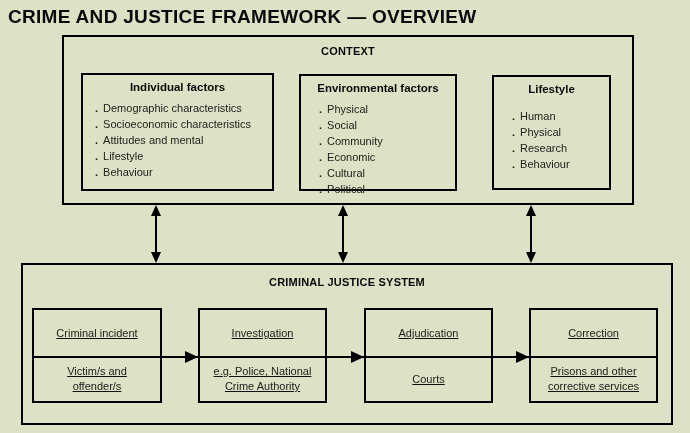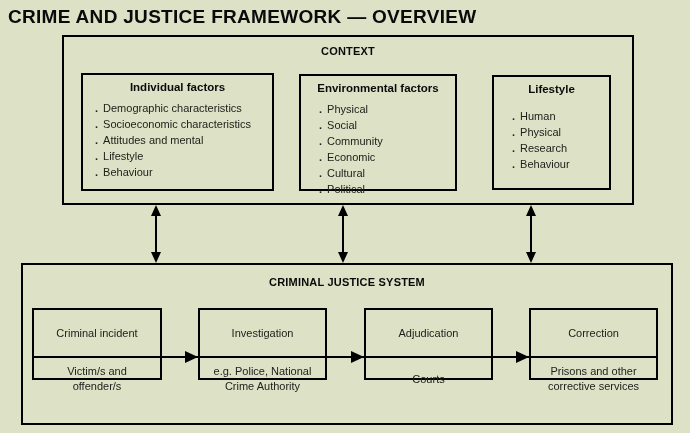--- a/index.html
+++ b/index.html
@@ -69,23 +69,24 @@
     position: absolute; left: 9px; top: 91px;
     width: 626px; height: 2px; background: #000;
   }
   .flow-arrow {
     position: absolute; top: 86px; width: 0; height: 0;
     border-top: 6px solid transparent; border-bottom: 6px solid transparent;
     border-left: 13px solid #000;
   }
   .fa-2 { left: 162px; } .fa-3 { left: 328px; } .fa-4 { left: 493px; }
   .stage {
-    position: absolute; top: 43px; height: 72px; width: 129px;
+    position: absolute; top: 43px; height: 95px; width: 129px;
     border: 2px solid #000; box-sizing: border-box;
     background: transparent;
+    text-decoration: underline;
   }
   .stage-1 { left: 9px; width: 130px; }
   .stage-2 { left: 175px; }
   .stage-3 { left: 341px; }
   .stage-4 { left: 506px; }
   .stage-top {
     height: 46px; display: flex; align-items: center; justify-content: center;
     font-size: 11px; color: #22211c; text-align: center;
   }
   .stage-bottom {

